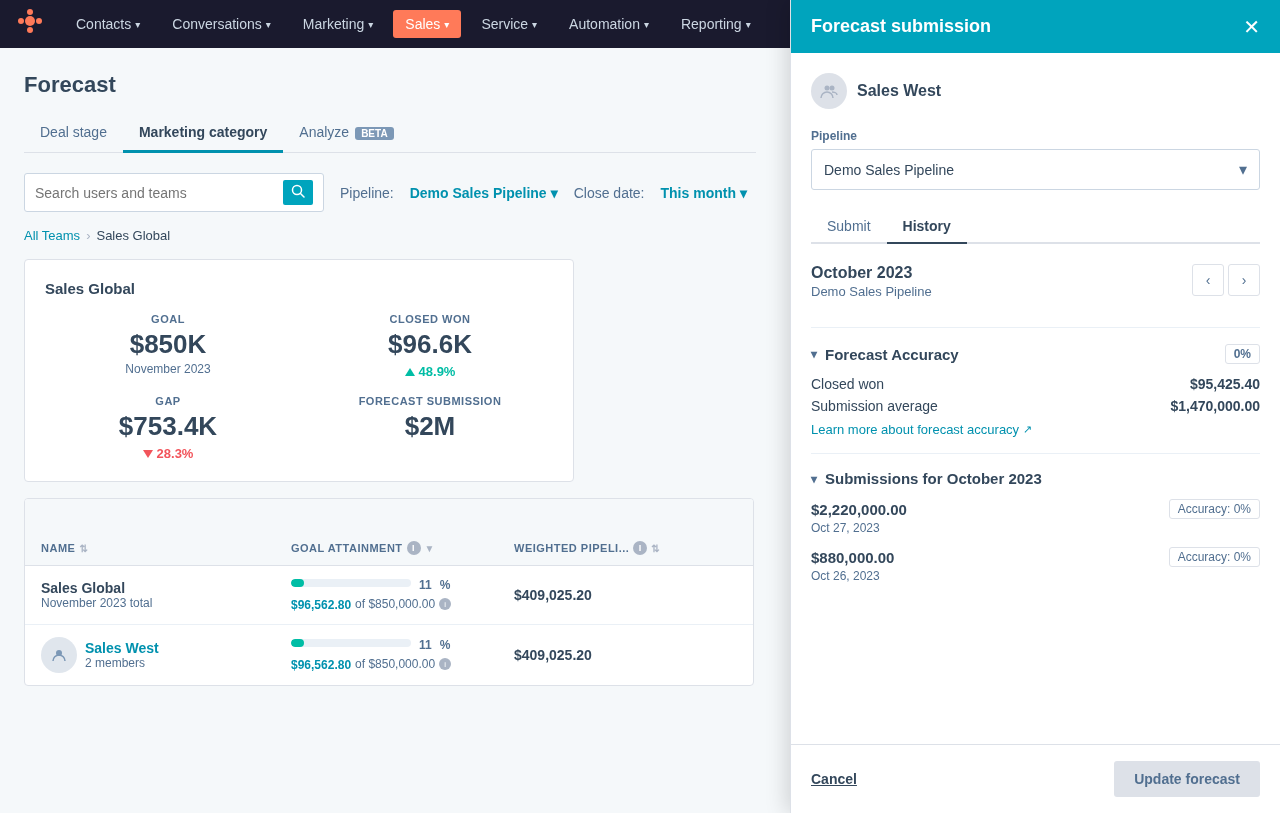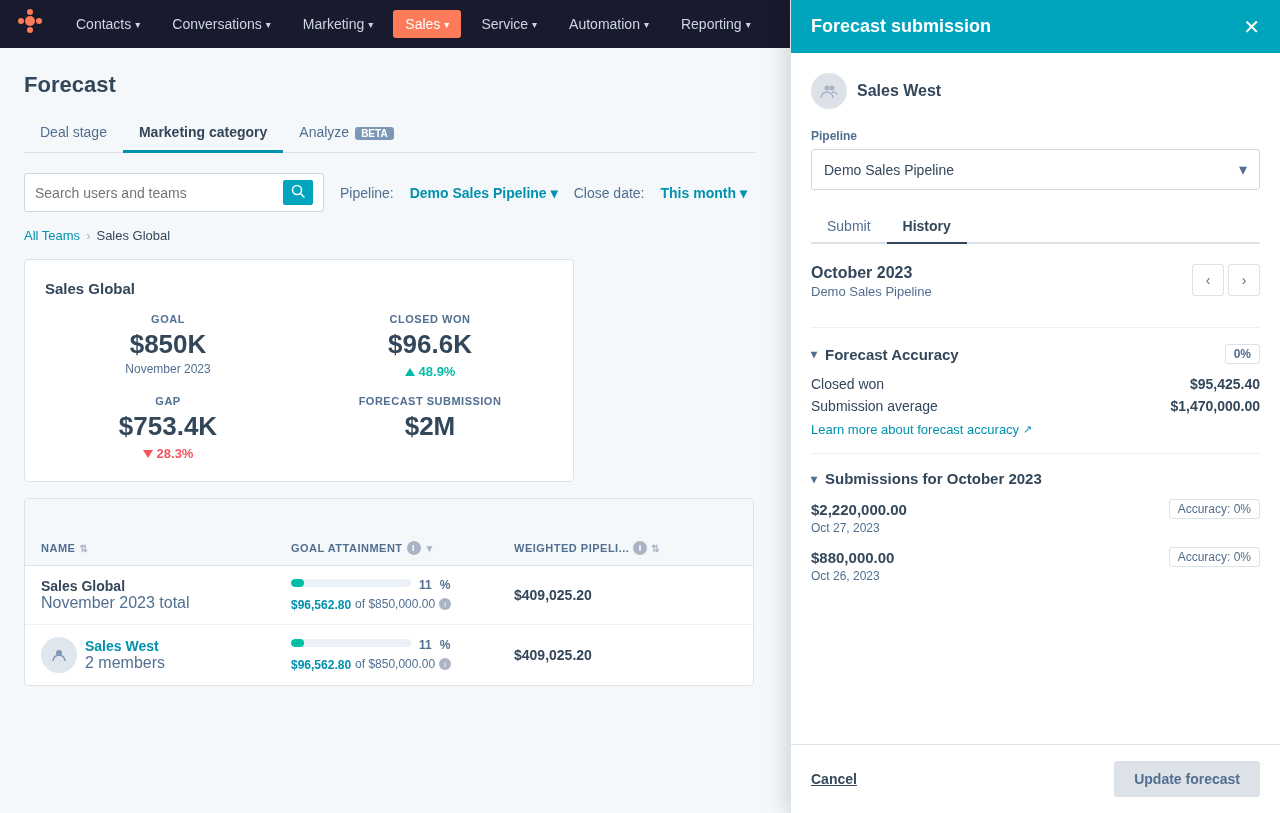--- a/index.html
+++ b/index.html
@@ -218,21 +218,21 @@
     }
     .table-row {
       display: grid;
       grid-template-columns: 250px 1fr 1fr;
       border-bottom: 1px solid #eaf0f6;
       padding: 12px 16px;
       align-items: center;
     }
     .table-row:last-child { border-bottom: none; }
     .row-name { font-weight: 700; font-size: 14px; color: #33475b; }
-    .row-sub { font-size: 16px; color: #516f90; }
+    .row-sub { font-size: 12px; color: #516f90; }
     .row-link { color: #0091ae; font-weight: 700; cursor: pointer; }
     .progress-bar-wrap { width: 120px; height: 8px; background: #eaf0f6; border-radius: 4px; overflow: hidden; margin-bottom: 4px; }
     .progress-bar-fill { height: 100%; background: #00bda5; border-radius: 4px; }
     .progress-pct { font-size: 12px; color: #516f90; font-weight: 600; }
     .goal-text { font-size: 12px; color: #0091ae; margin-top: 2px; }
     .goal-amount { font-weight: 600; }
     .weighted-val { font-size: 14px; font-weight: 600; color: #33475b; }
 
     
     .slide-panel {

